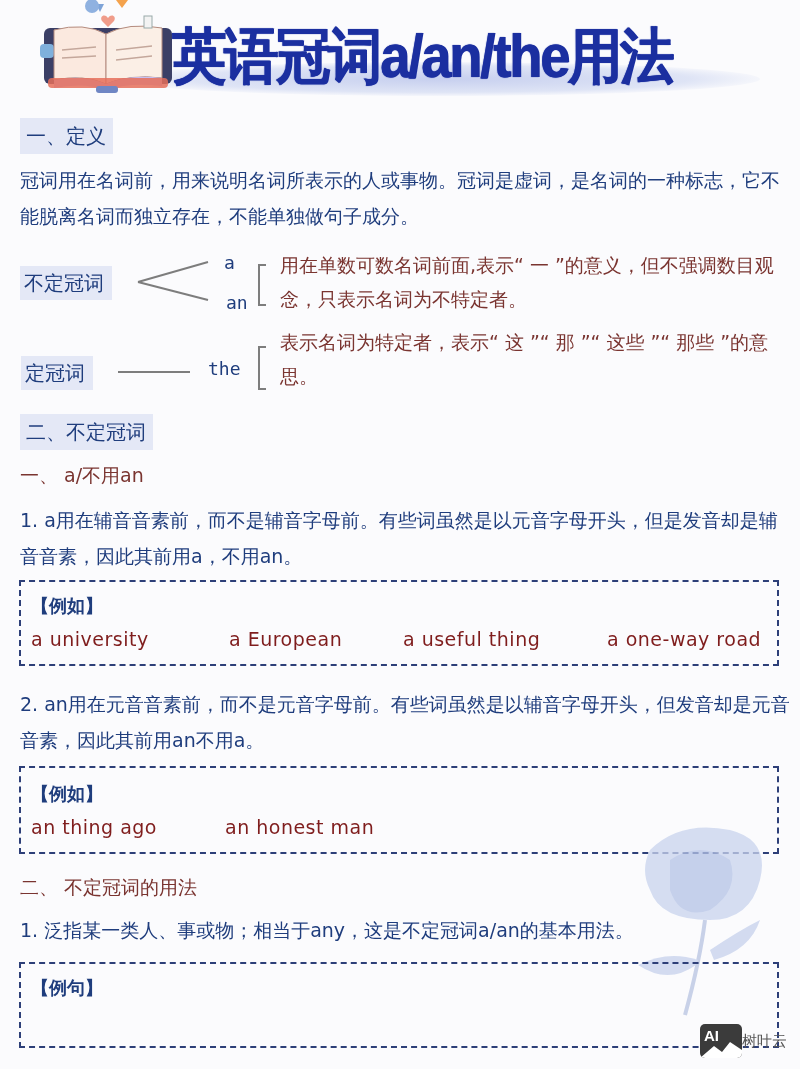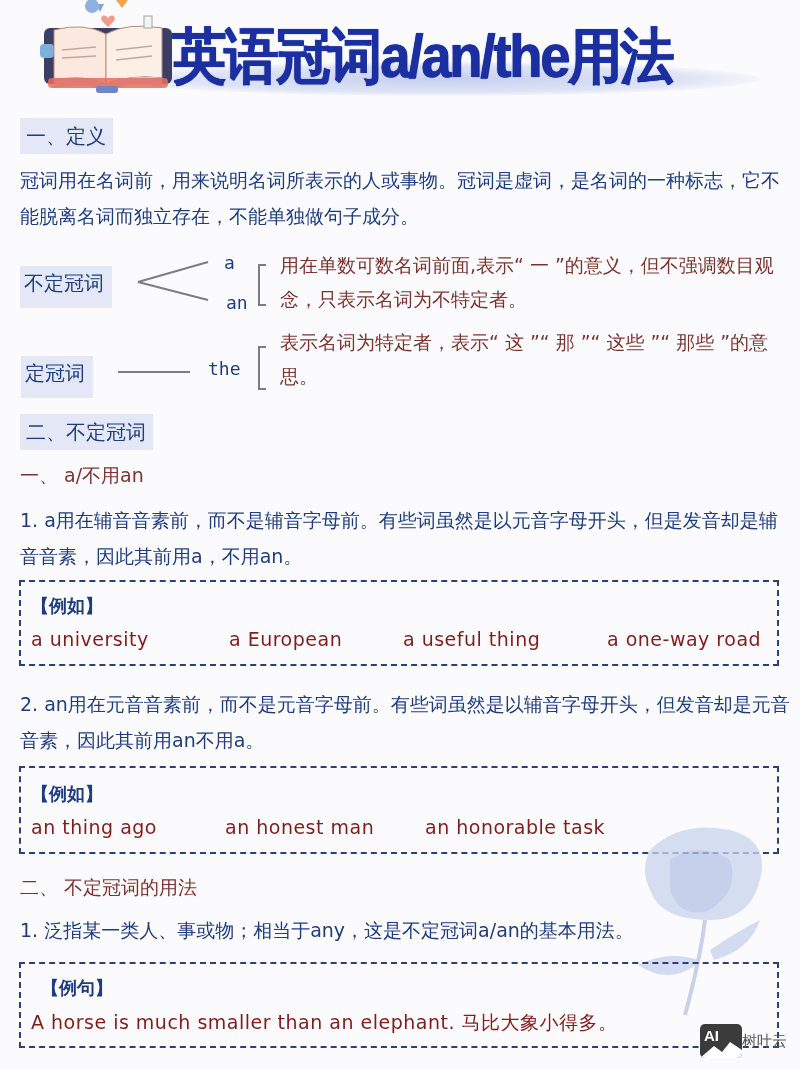--- a/index.html
+++ b/index.html
@@ -28,21 +28,21 @@
 
   
   .badge {
     position: absolute; background: #e4e8f6; padding: 0 7px 0 6px;
     font-size: 20px; line-height: 36px; height: 36px; color: #1f3d7d;
   }
   .para { position: absolute; left: 20px; width: 770px; font-size: 19px; line-height: 36px; color: #1f3d7d; }
   .sub { position: absolute; left: 20px; font-size: 19px; line-height: 30px; color: #7a3430; }
 
   
-  .diag-label { position: absolute; background: #e4e8f6; padding: 0 8px 8px 4px; font-size: 20px; line-height: 34px; color: #1f3d7d; }
+  .diag-label { position: absolute; background: #e4e8f6; padding: 0 8px 0 4px; font-size: 20px; line-height: 34px; color: #1f3d7d; }
   .art { position: absolute; font-family: "DejaVu Sans Mono", monospace; font-size: 18px; color: #1f3d7d; }
   .bracket { position: absolute; width: 6px; border: 2px solid #7d7d7d; border-right: none; }
   .desc { position: absolute; left: 280px; width: 510px; font-size: 19px; line-height: 34px; color: #7a3430; }
 
   
   .box {
     position: absolute; left: 19px; width: 760px;
     border: 2px dashed #2d3f78; box-sizing: border-box;
   }
   .box-label { position: absolute; left: 10px; font-size: 18px; color: #1f3d7d; font-weight: bold; }
@@ -111,37 +111,35 @@
   <div class="ex" style="left:382px; top:46px;">a useful thing</div>
   <div class="ex" style="left:586px; top:46px;">a one-way road</div>
 </div>
 
 <div class="para" style="top:686px;">2. an用在元音音素前，而不是元音字母前。有些词虽然是以辅音字母开头，但发音却是元音音素，因此其前用an不用a。</div>
 
 <div class="box" style="top:766px; height:88px;">
   <div class="box-label" style="top:14px;">【例如】</div>
   <div class="ex" style="left:10px; top:48px;">an thing ago</div>
   <div class="ex" style="left:204px; top:48px;">an honest man</div>
-  <div class="ex" style="left:404px; top:48px;">an honorable task</div>
 </div>
 
 <svg class="rose" viewBox="0 0 180 210">
   <path d="M40 40 q30-30 80-20 q40 10 30 50 q-10 40-50 40 q-50 0-60-30 q-10-20 0-40z" fill="#c9d4ee"></path>
   <path d="M60 50 q30-20 60 0 q10 30-20 50 q-30 10-40-20z" fill="#b4c2e6"></path>
   <path d="M95 110 q-5 40 -20 95" stroke="#b8c4e2" stroke-width="4" fill="none"></path>
   <path d="M88 150 q-30-10-60 5 q30 20 58 0z" fill="#c6d1ec"></path>
   <path d="M100 140 q30-20 50-30 q-10 30-46 40z" fill="#c6d1ec"></path>
 </svg>
 
 <div class="sub" style="top:872px;">二、 不定冠词的用法</div>
 <div class="para" style="top:912px;">1. 泛指某一类人、事或物；相当于any，这是不定冠词a/an的基本用法。</div>
 
 <div class="box" style="top:962px; height:86px;">
-  <div class="box-label" style="top:12px;margin-left:10px;">【例句】</div>
-  <div class="ex" style="left:10px; top:46px;">A horse is much smaller than an elephant. 马比大象小得多。</div>
+  <div class="box-label" style="top:12px;">【例句】</div>
 </div>
 
 <div class="wm">
   <div class="wm-icon">
     <span>AI</span>
     <svg style="position:absolute; left:0; bottom:0;" width="42" height="20">
         <path d="M0 20 L14 8 L22 14 L30 4 L42 12 L42 20 Z" fill="#fff"></path>
       </svg>
   </div>
   <span class="wm-text">树叶云</span>

